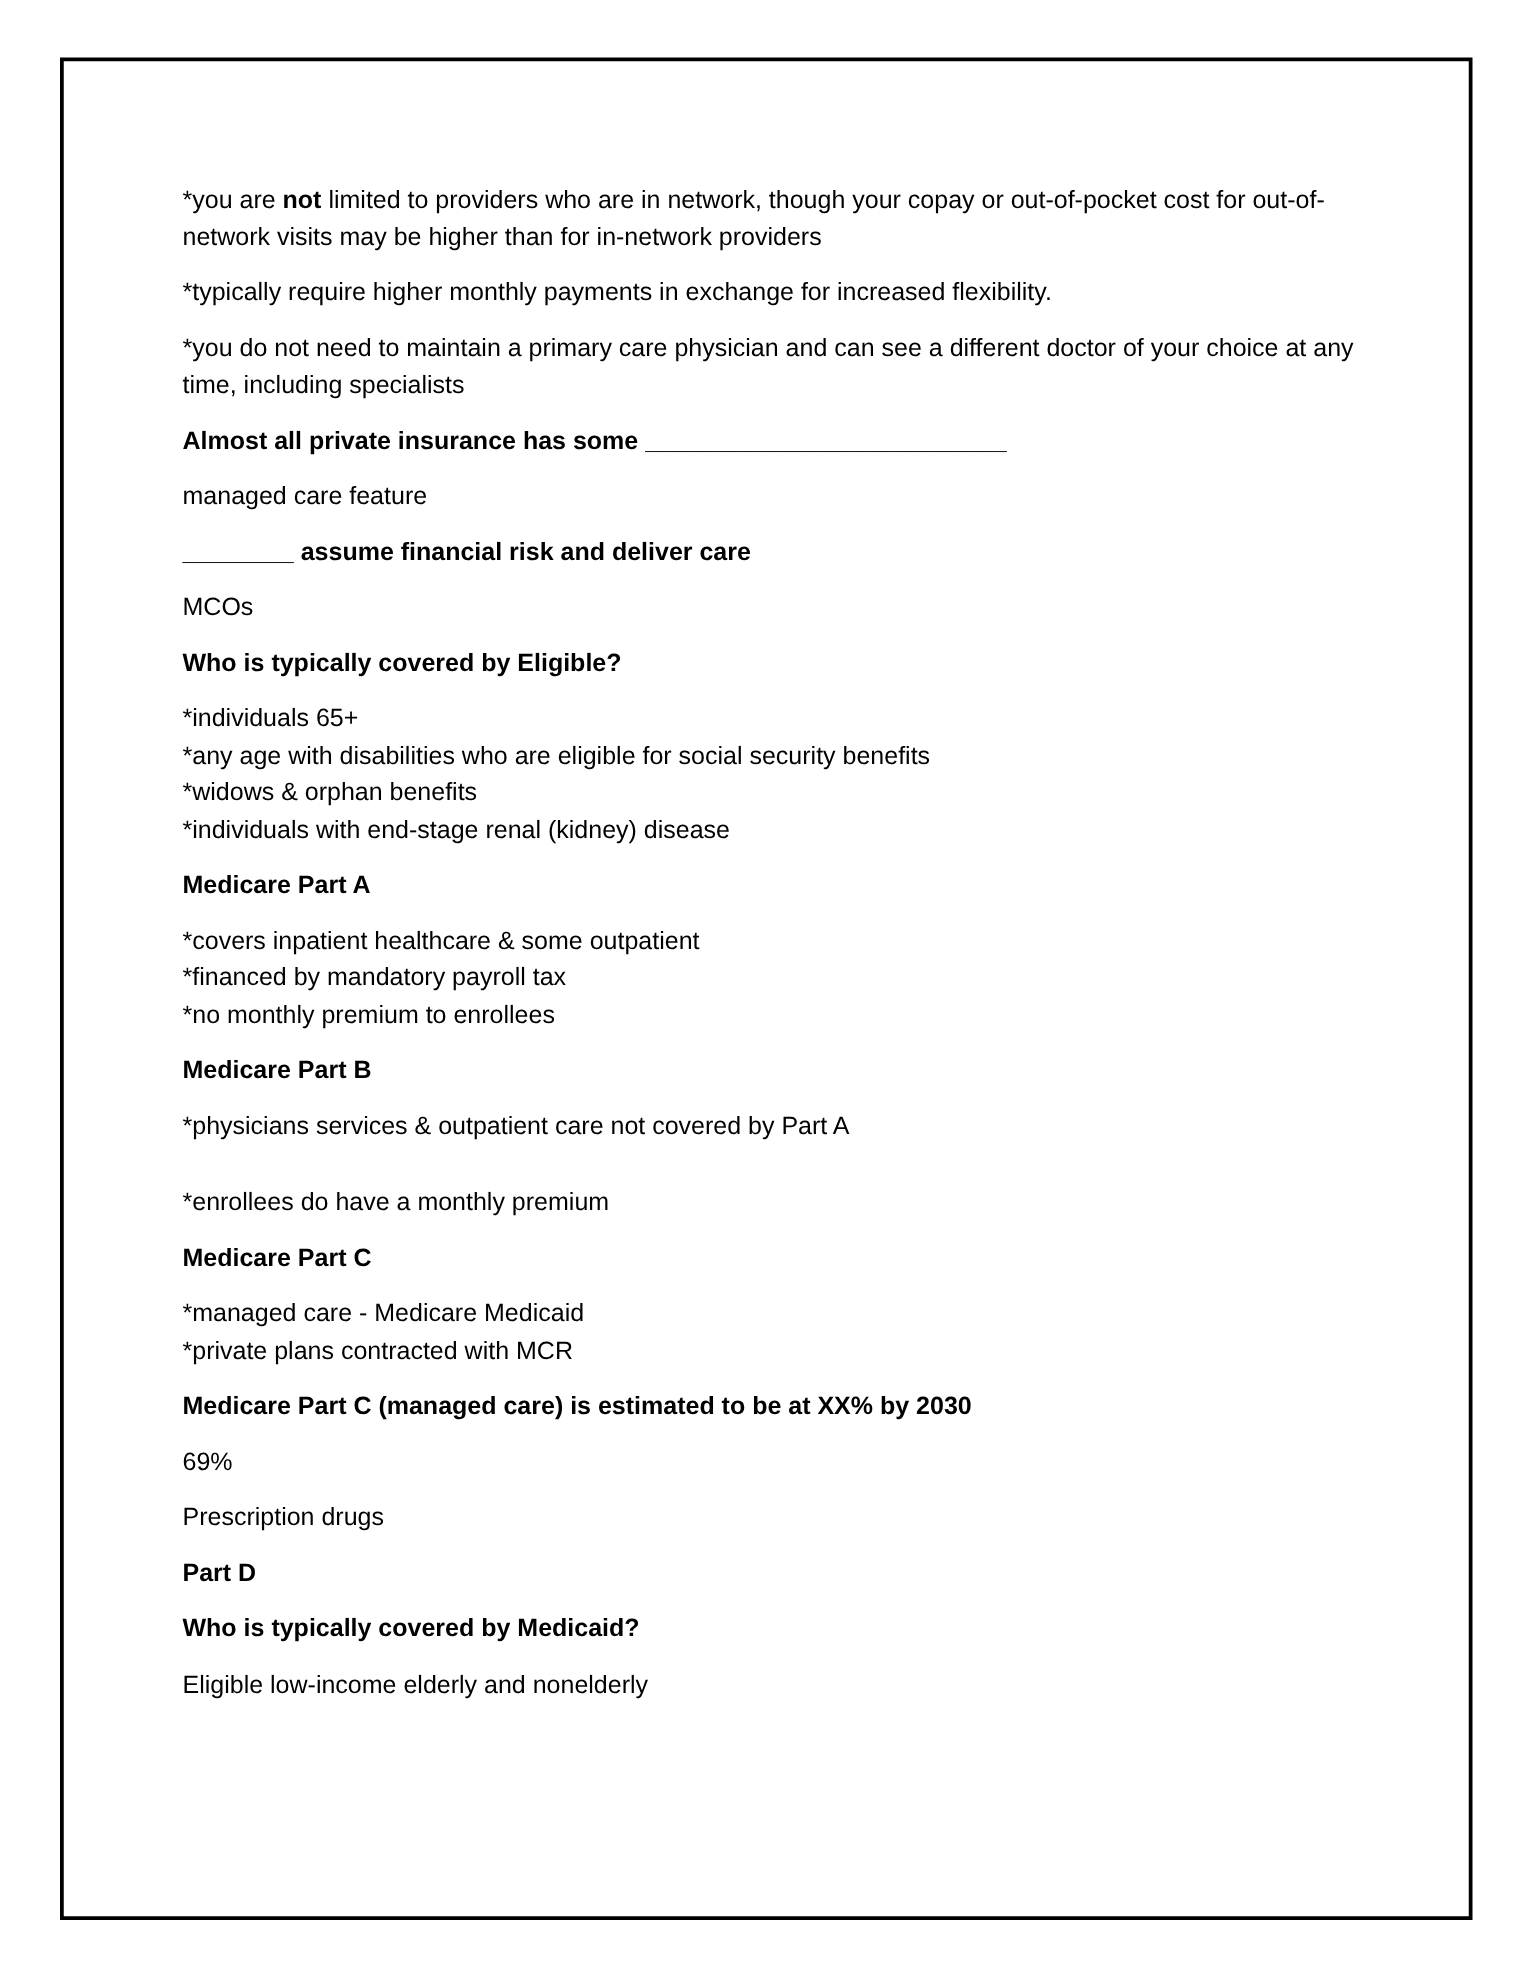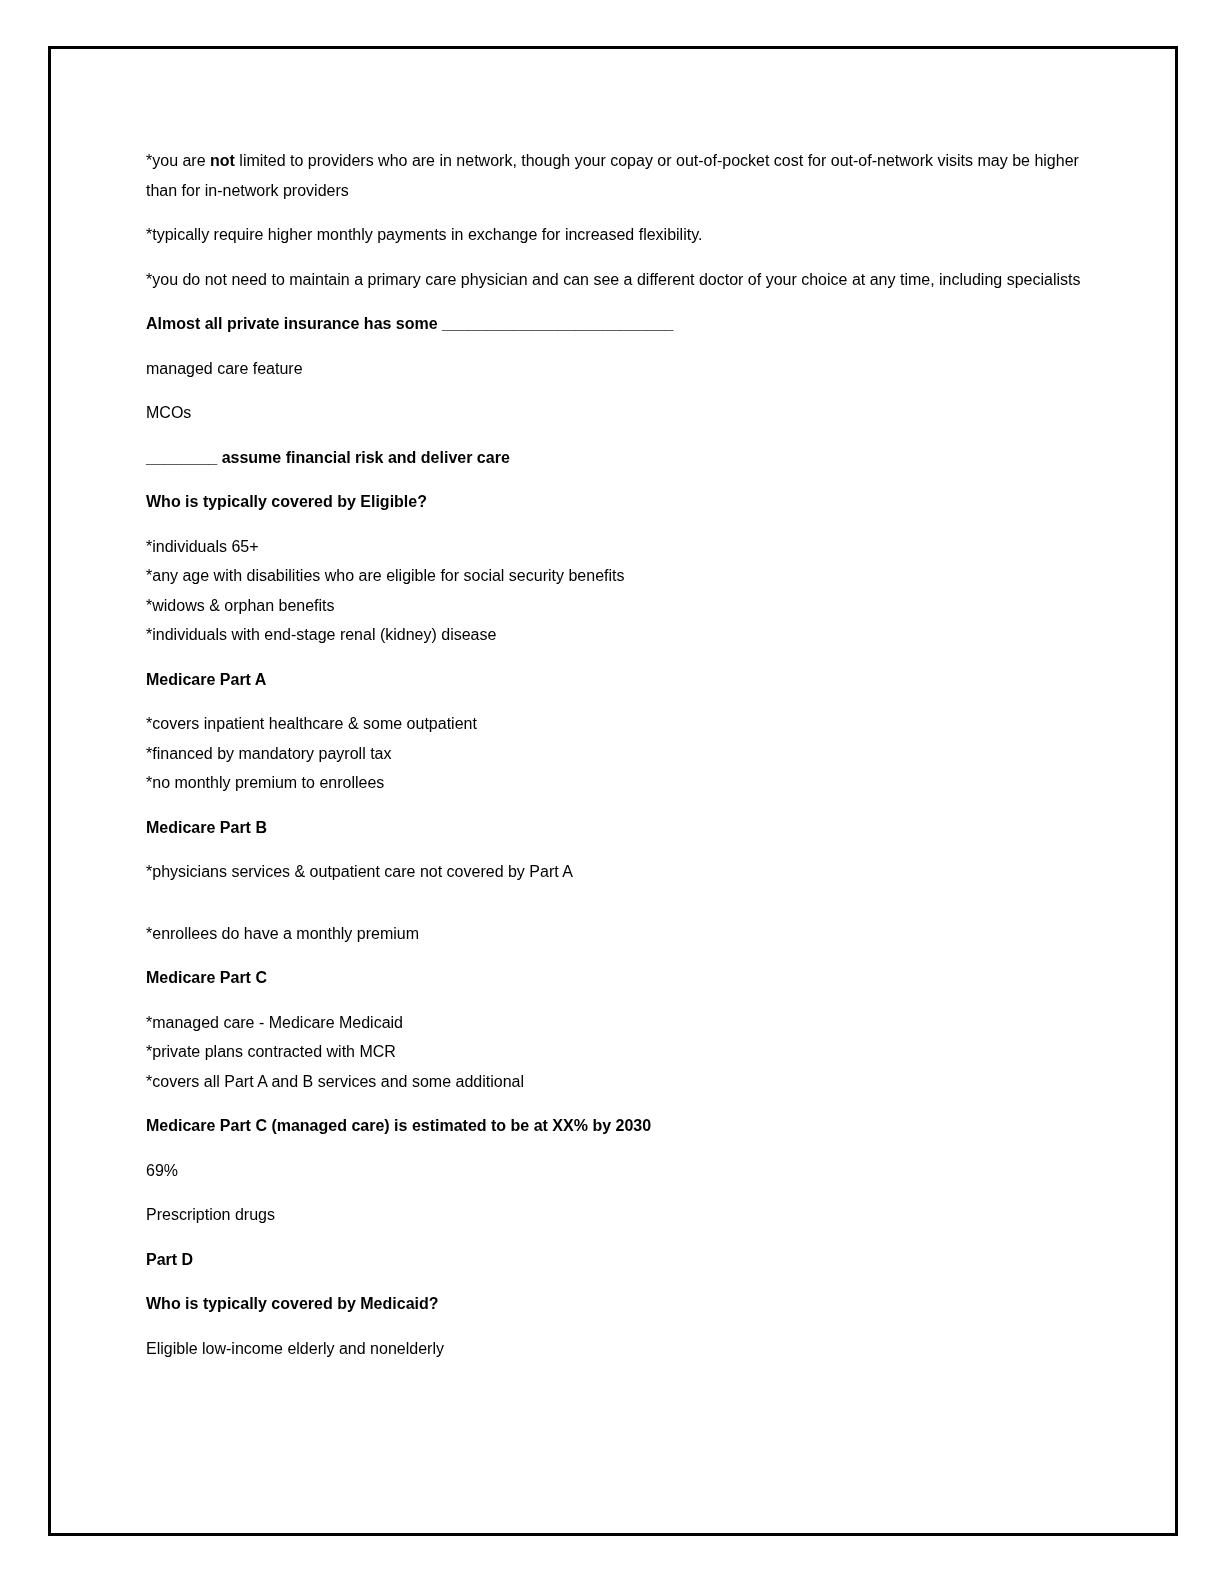--- a/index.html
+++ b/index.html
@@ -24,21 +24,21 @@
     height: 1490px;
     border: 3px solid #000000;
     background: #ffffff;
   }
   .content {
     position: absolute;
     left: 95px;
     top: 97px;
     width: 945px;
     color: #000000;
-    font-size: 16px;
+    font-size: 20px;
     line-height: 29.5px;
   }
   .para {
     margin: 0 0 15px 0;
     font-weight: normal;
   }
   .para.bold {
     font-weight: bold;
   }
   .para.gap-top {
@@ -57,23 +57,23 @@
       <p class="para"><span>*you are </span><strong>not</strong><span> limited to providers who are in network, though your copay or out-of-pocket cost for out-of-network visits may be higher than for in-network providers</span></p>
 
       <p class="para">*typically require higher monthly payments in exchange for increased flexibility.</p>
 
       <p class="para">*you do not need to maintain a primary care physician and can see a different doctor of your choice at any time, including specialists</p>
 
       <p class="para bold">Almost all private insurance has some __________________________</p>
 
       <p class="para">managed care feature</p>
 
+      <p class="para bold">________ assume financial risk and deliver care</p>
+
       <p class="para">MCOs</p>
-
-      <p class="para bold">________ assume financial risk and deliver care</p>
 
       <p class="para bold">Who is typically covered by Eligible?</p>
 
       <p class="para">
         <span class="line" style="display:block">*individuals 65+</span>
         <span class="line" style="display:block">*any age with disabilities who are eligible for social security benefits</span>
         <span class="line" style="display:block">*widows &amp; orphan benefits</span>
         <span class="line" style="display:block">*individuals with end-stage renal (kidney) disease</span>
       </p>
 
@@ -89,21 +89,20 @@
 
       <p class="para">*physicians services &amp; outpatient care not covered by Part A</p>
 
       <p class="para gap-top">*enrollees do have a monthly premium</p>
 
       <p class="para bold">Medicare Part C</p>
 
       <p class="para">
         <span class="line" style="display:block">*managed care - Medicare Medicaid</span>
         <span class="line" style="display:block">*private plans contracted with MCR</span>
-        <span class="line" style="display:block">*covers all Part A and B services and some additional</span>
       </p>
 
       <p class="para bold">Medicare Part C (managed care) is estimated to be at XX% by 2030</p>
 
       <p class="para">69%</p>
 
       <p class="para">Prescription drugs</p>
 
       <p class="para bold">Part D</p>
 

